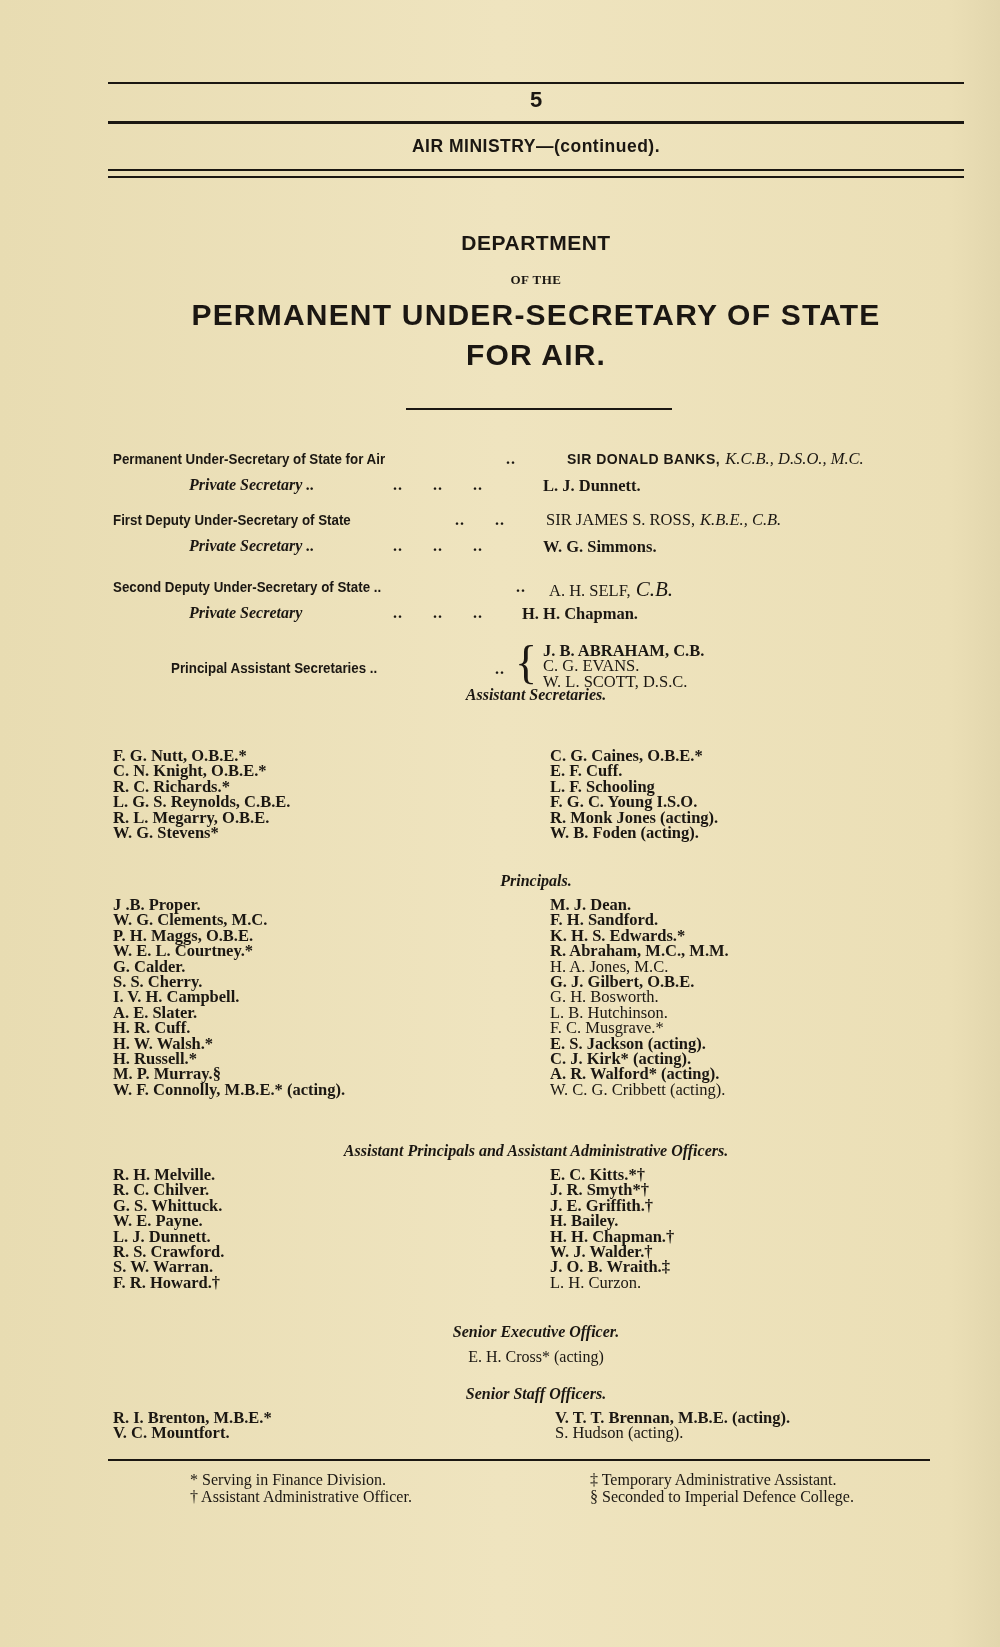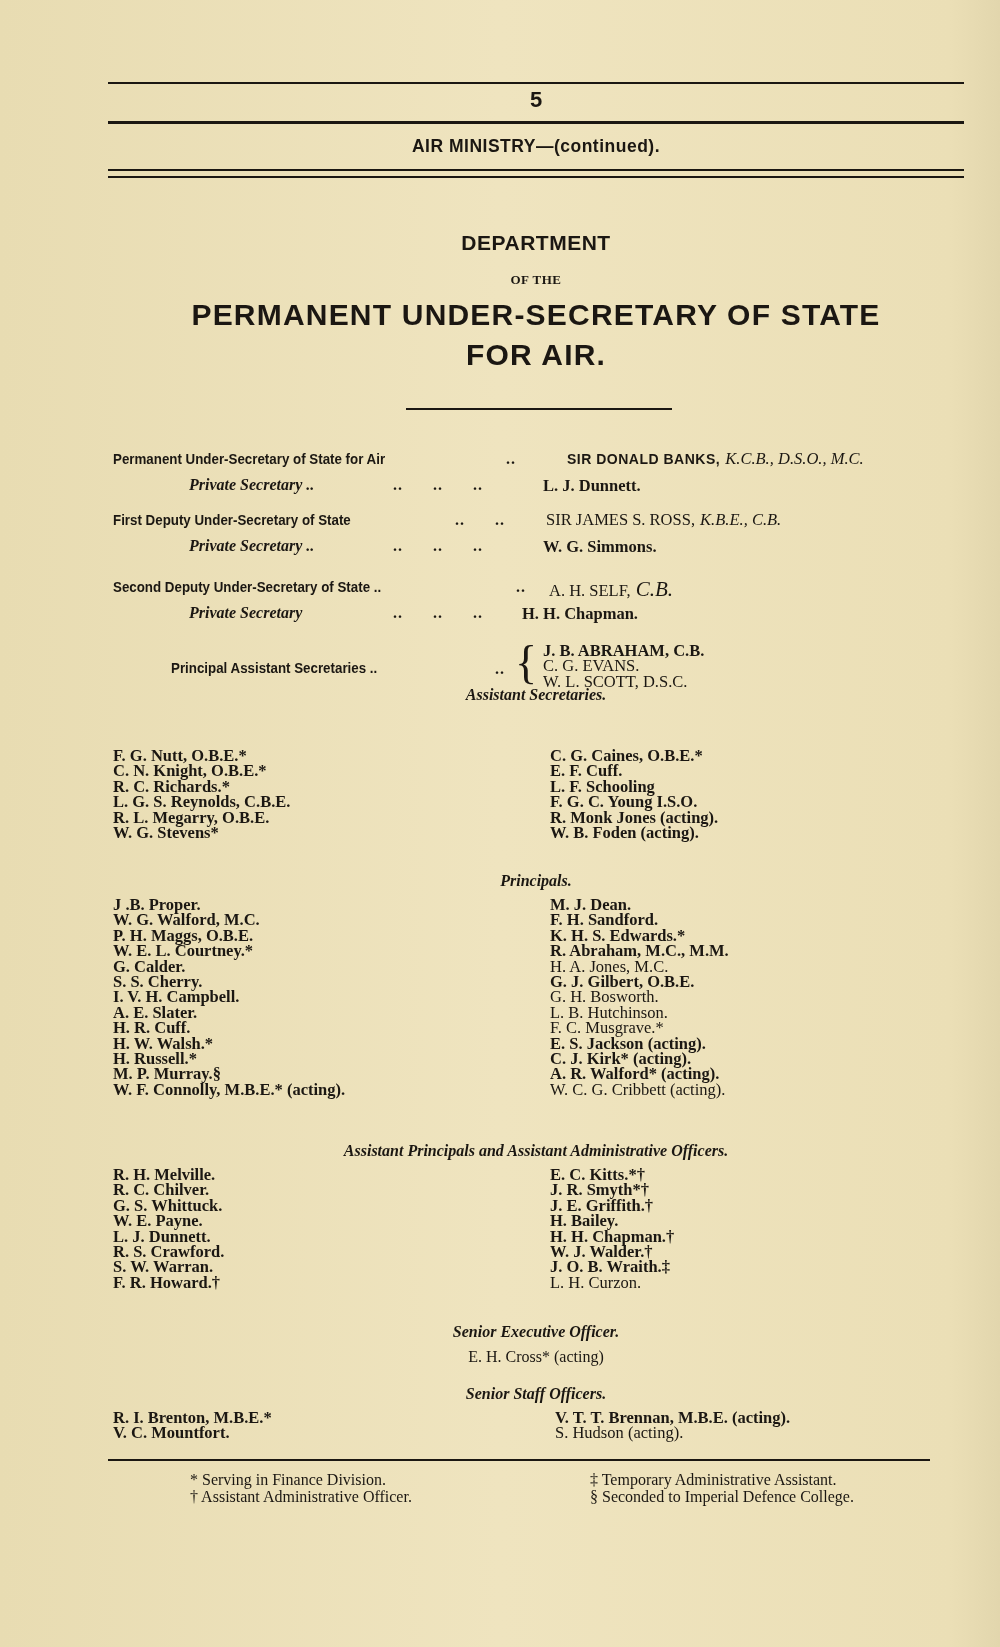--- a/index.html
+++ b/index.html
@@ -114,21 +114,21 @@
     <div>E. F. Cuff.</div>
     <div>L. F. Schooling</div>
     <div>F. G. C. Young I.S.O.</div>
     <div>R. Monk Jones (acting).</div>
     <div>W. B. Foden (acting).</div>
   </div>
 
   <div class="center sec-head" style="top:872px;">Principals.</div>
   <div class="col" style="left:113px;top:897px;">
     <div>J .B. Proper.</div>
-    <div>W. G. Walford, M.C.</div>
+    <div>W. G. Clements, M.C.</div>
     <div>P. H. Maggs, O.B.E.</div>
     <div>W. E. L. Courtney.*</div>
     <div>G. Calder.</div>
     <div>S. S. Cherry.</div>
     <div>I. V. H. Campbell.</div>
     <div>A. E. Slater.</div>
     <div>H. R. Cuff.</div>
     <div>H. W. Walsh.*</div>
     <div>H. Russell.*</div>
     <div>M. P. Murray.§</div>

